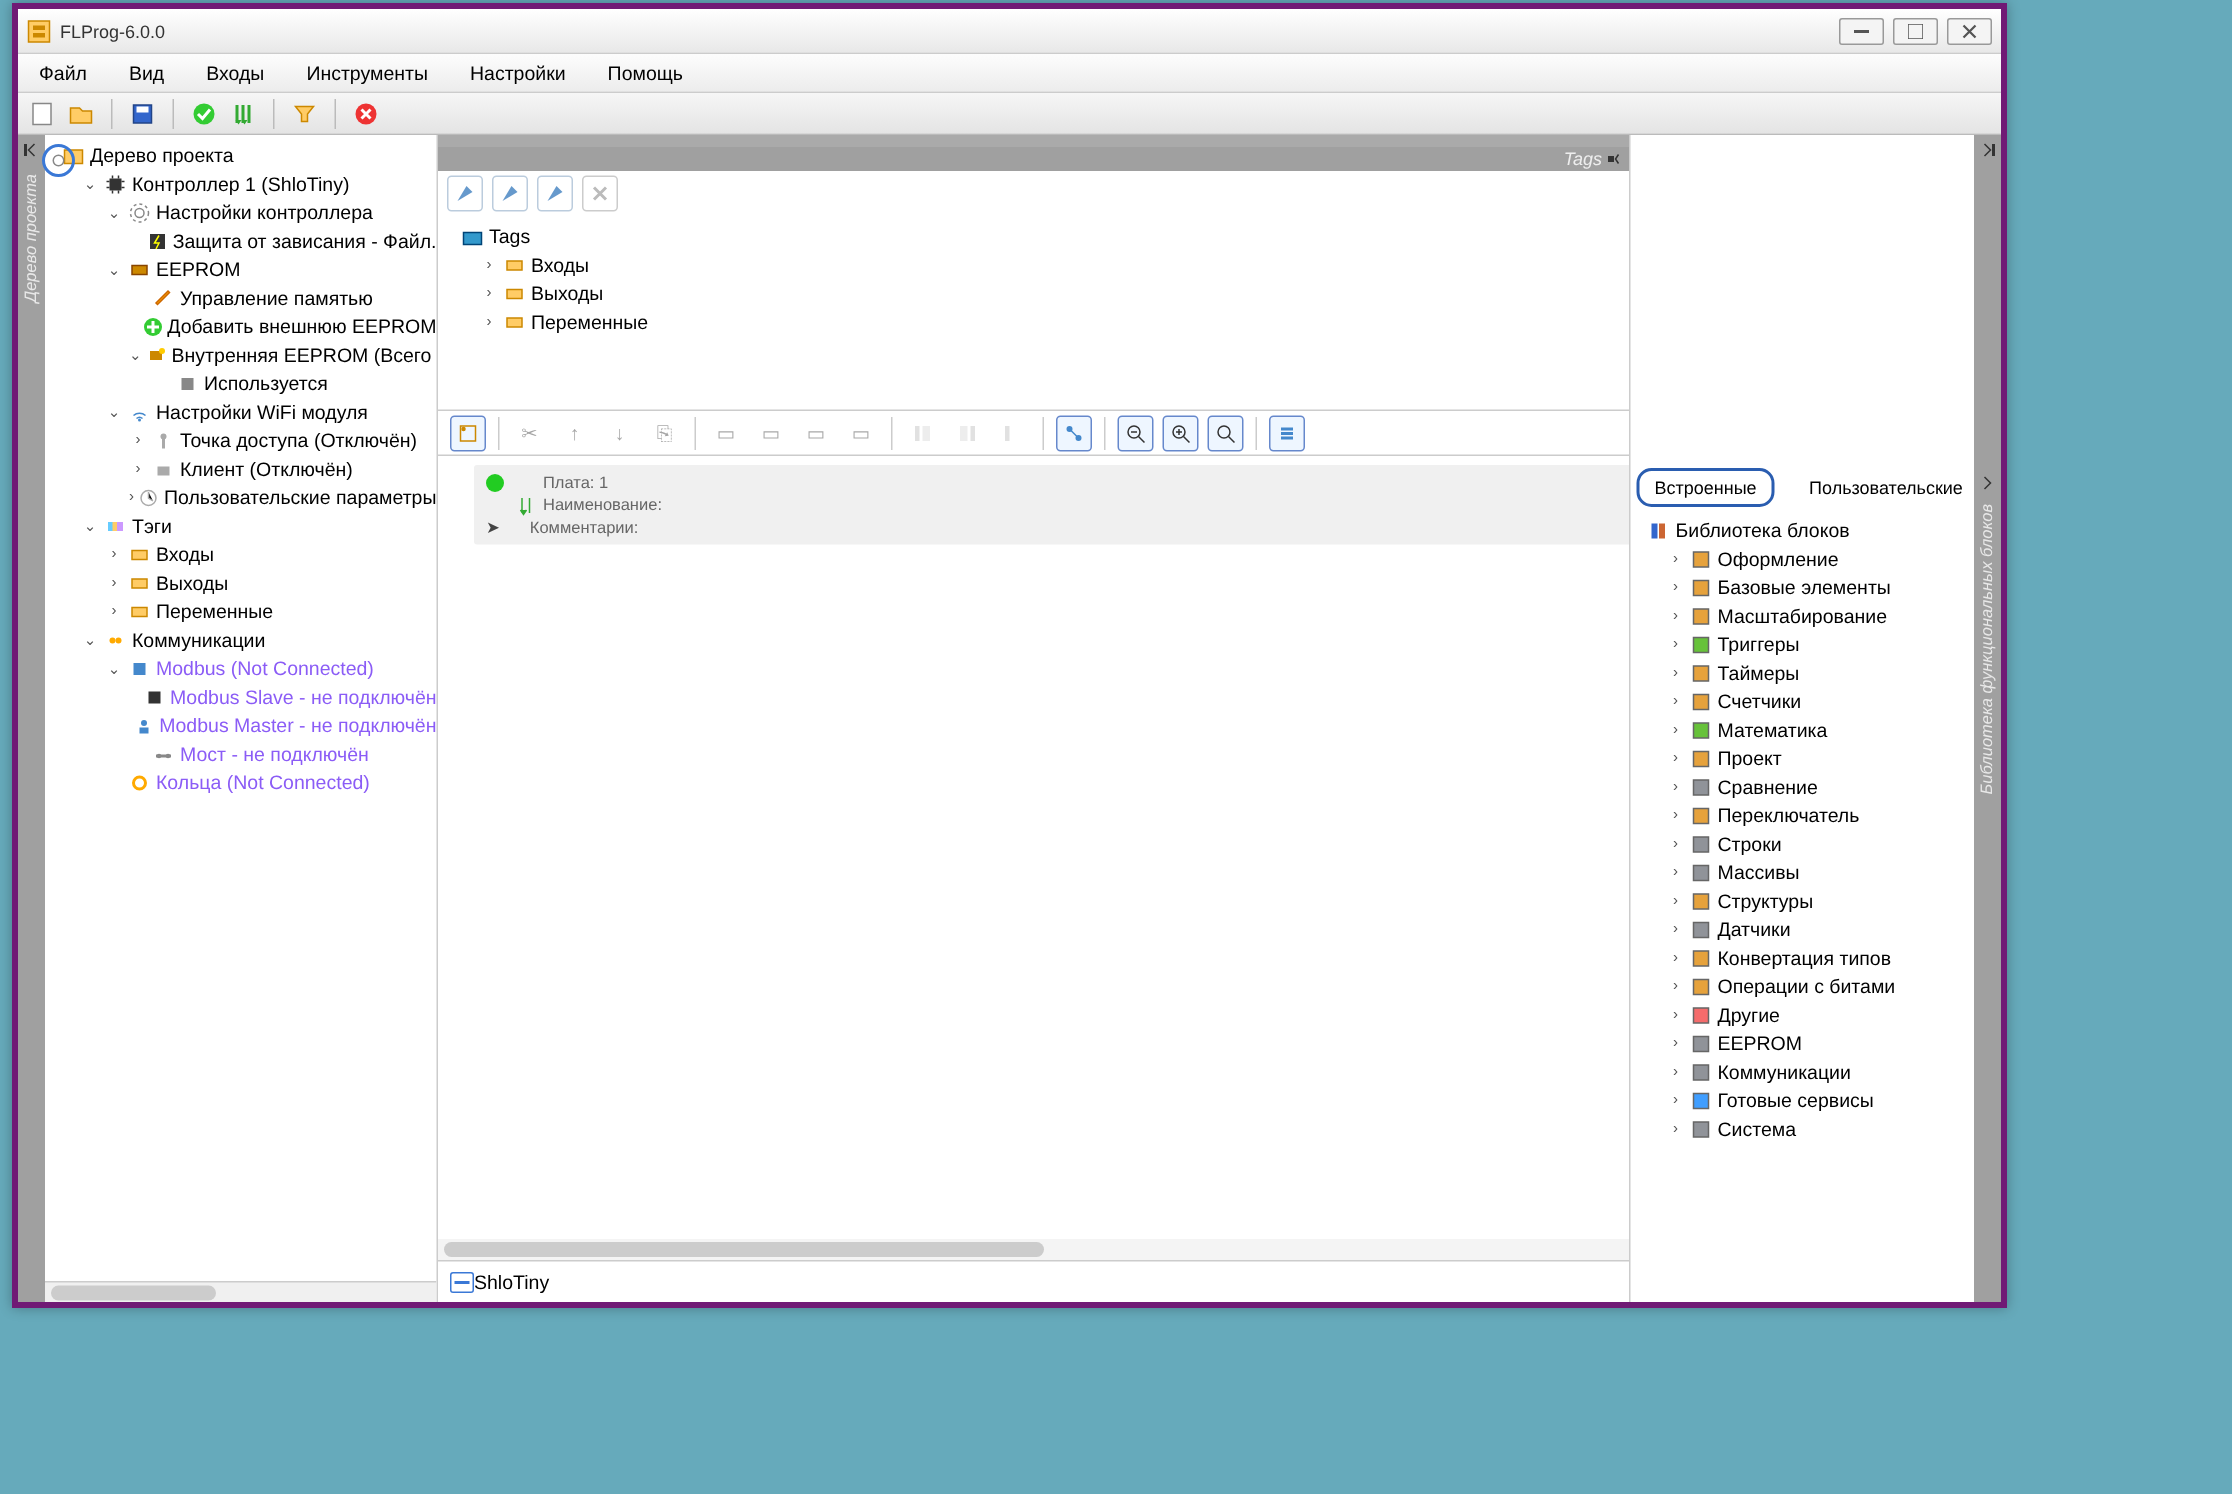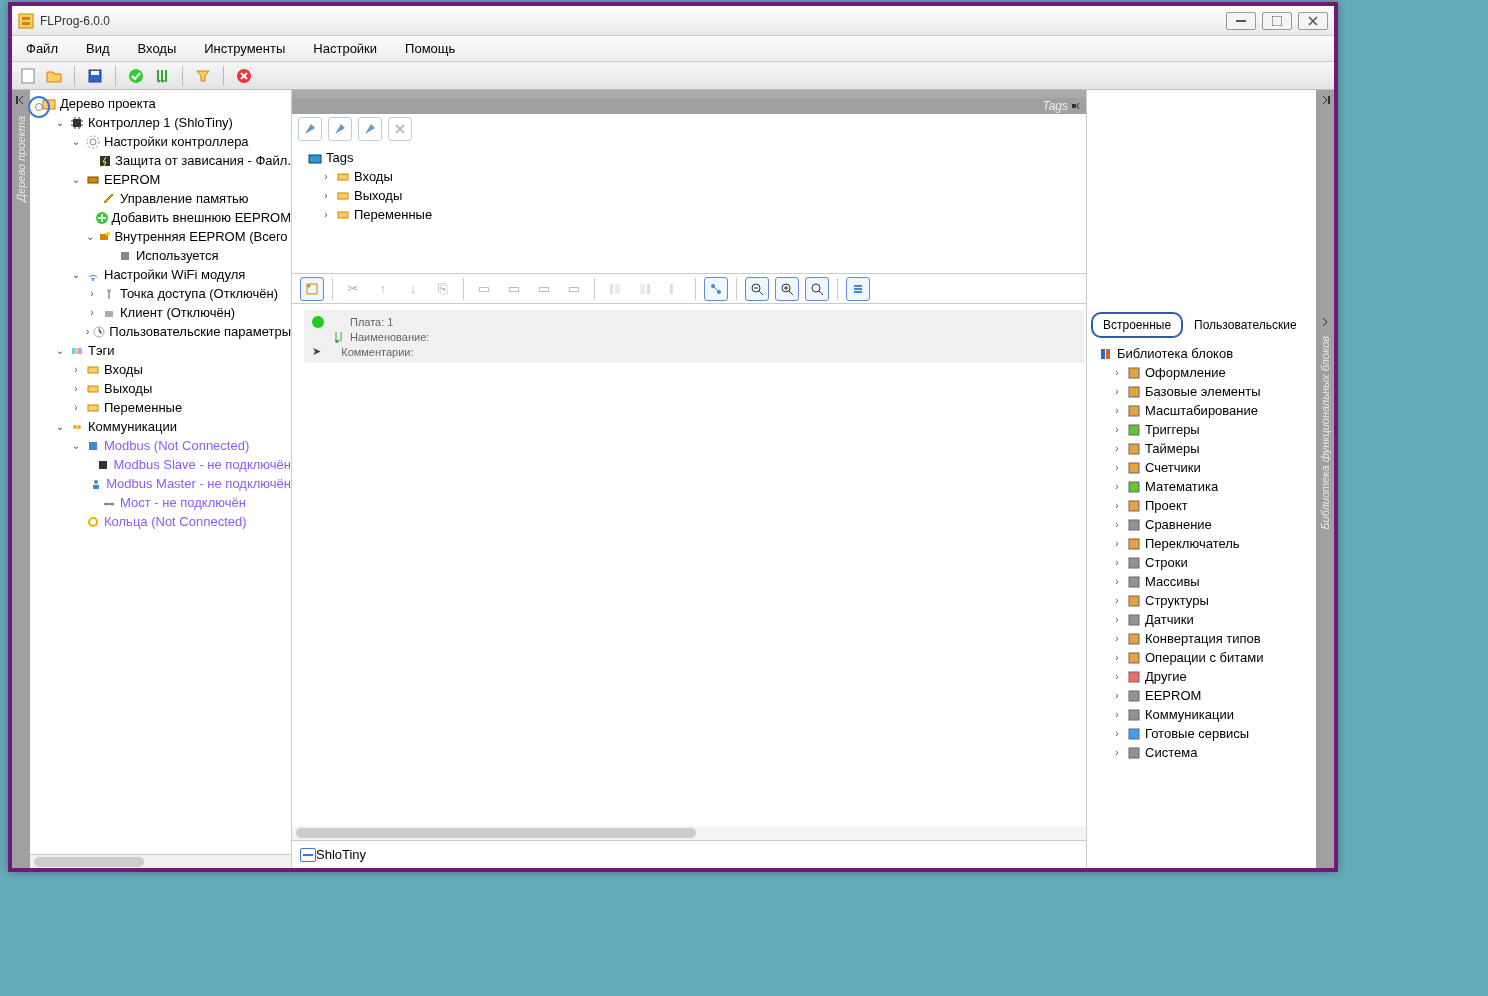--- a/index.html
+++ b/index.html
@@ -35,28 +35,28 @@
 .tagsbar .hb { width: 10px; height: 10px; margin-left: 4px; }
 .tagtoolbar { height: 30px; display: flex; align-items: center; padding: 4px 6px; gap: 4px; }
 .tbtn2 { width: 24px; height: 24px; border: 1px solid #bcd; border-radius: 3px; display: flex; align-items: center; justify-content: center; background: #fff; margin-right: 2px; }
 .tagtree { height: 130px; border-bottom: 1px solid #ccc; padding: 4px 8px; }
 .workarea { flex: 1; position: relative; overflow: hidden; }
 .worktoolbar { height: 30px; border-bottom: 1px solid #ccc; display: flex; align-items: center; padding: 0 6px; gap: 2px; }
 .wtbtn { width: 24px; height: 24px; border: 1px solid transparent; border-radius: 3px; display: flex; align-items: center; justify-content: center; margin: 0 2px; }
 .wtbtn.active { border-color: #68c; background: #eef6ff; }
 .wtbtn.dim { opacity: .35; }
 .wsep { width: 1px; height: 22px; background: #ccc; margin: 0 4px; }
-.plateinfo { margin: 6px 12px; padding: 4px 8px; background: #f0f0f0; border-radius: 2px; width: 780px; }
+.plateinfo { margin: 6px 24px; padding: 4px 8px; background: #f0f0f0; border-radius: 2px; width: 780px; }
 .plateinfo .row { display: flex; align-items: center; font-size: 11px; color: #666; height: 15px; }
 .plateinfo .dot { width: 12px; height: 12px; background: #2c2; border-radius: 50%; margin-right: 8px; }
 .plateinfo .arrow { margin-right: 6px; color: #444; }
 .whscroll { position: absolute; bottom: 0; left: 0; right: 0; height: 14px; background: #f4f4f4; }
 .whscroll .thumb { position: absolute; left: 4px; top: 2px; width: 400px; height: 10px; background: #ccc; border-radius: 5px; }
 .rightpanel { width: 230px; border-left: 1px solid #ccc; display: flex; flex-direction: column; }
-.tabrow { height: 30px; display: flex; align-items: center; padding: 4px; gap: 0; }
+.tabrow { height: 30px; display: flex; align-items: center; padding: 4px; gap: 12px; }
 .tab { padding: 4px 10px; border: 1px solid #2a5db0; border-radius: 10px; font-size: 12px; }
 .tab.active { border-width: 2px; }
 .tab.inactive { border-color: transparent; }
 .libtree { flex: 1; overflow: auto; padding: 4px; }
 .rightrail { width: 18px; background: #a0a0a0; display: flex; flex-direction: column; align-items: center; padding-top: 4px; }
 .statusbar { height: 28px; border-top: 1px solid #ccc; display: flex; align-items: center; padding: 0 8px; gap: 0; font-size: 13px; }
 .sq { width: 16px; height: 14px; border: 1px solid #3a78d6; border-radius: 2px; display: inline-block; position: relative; }
 .sq::after { content: ""; position: absolute; left: 2px; right: 2px; top: 5px; height: 2px; background: #3a78d6; }
 .toproundbtn { position: absolute; left: 16px; top: 90px; width: 22px; height: 22px; border: 2px solid #3a78d6; border-radius: 50%; display: flex; align-items: center; justify-content: center; }
 .toproundbtn::after { content: ""; width: 6px; height: 6px; border: 1px solid #888; border-radius: 50%; }

